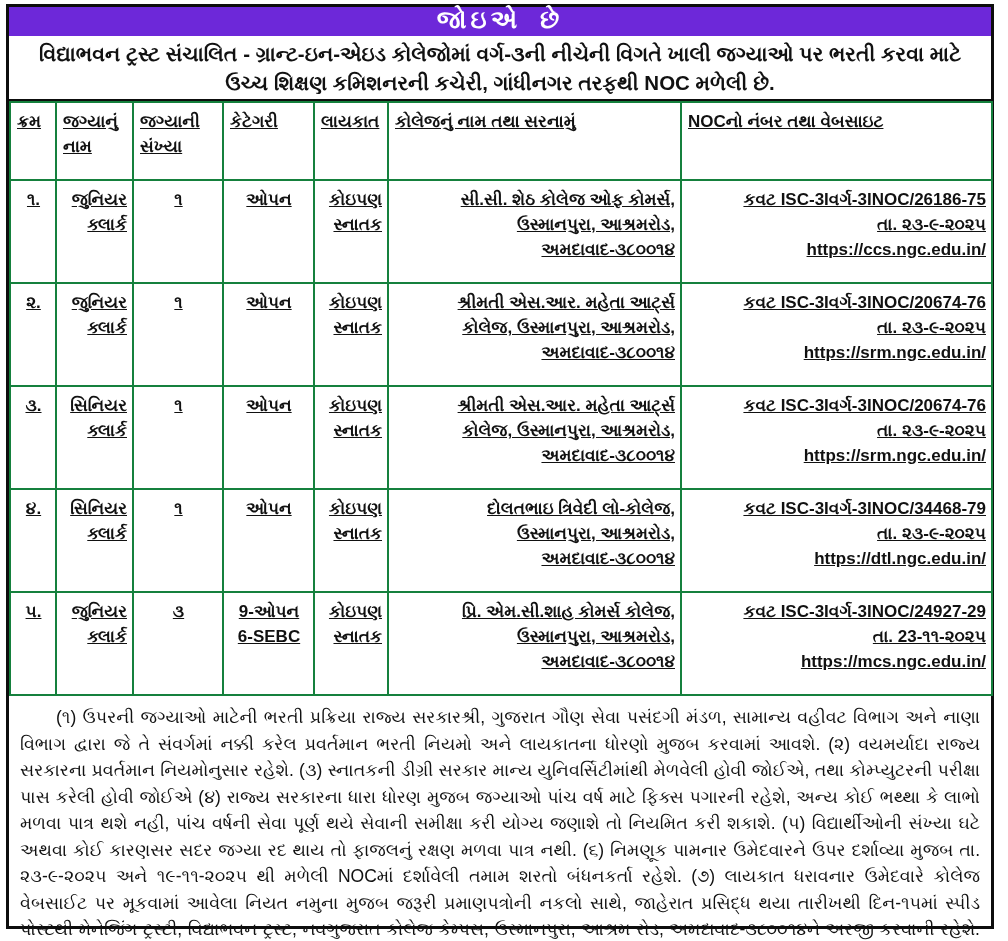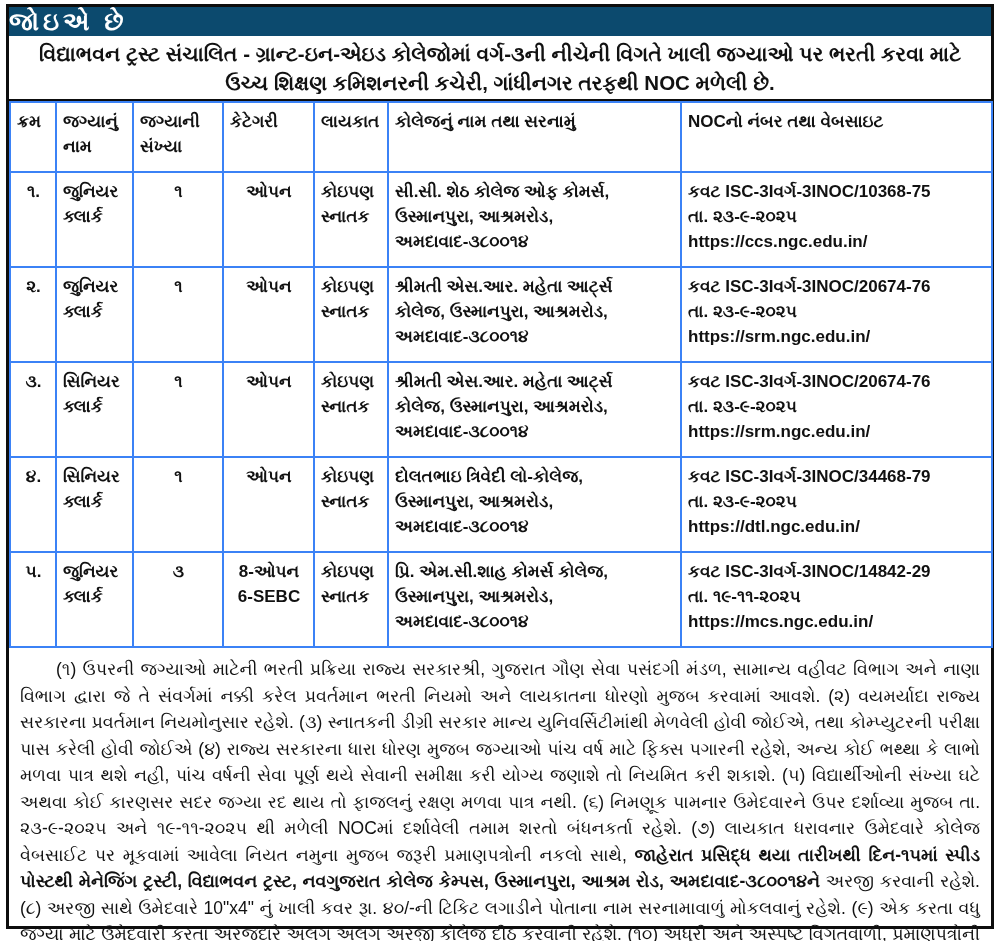--- a/index.html
+++ b/index.html
@@ -12,66 +12,69 @@
   }
   .ad-box {
     position: absolute;
     left: 6px; top: 4px;
     width: 988px; height: 925px;
     border: 3px solid #0d0d0d;
     background: #ffffff;
     box-sizing: border-box;
   }
   .title-bar {
-    background: #0c4a6e;
+    background: #6d28d9;
     color: #ffffff;
+    text-align: center;
     font-weight: bold;
     font-size: 25px;
     line-height: 29px;
     height: 29px;
     letter-spacing: 4px;
+    font-family: Liberation Mono, monospace;
   }
   .intro {
     text-align: center;
     font-weight: bold;
     font-size: 20.5px;
     line-height: 29px;
     padding: 3px 8px 2px 8px;
     border-bottom: 2px solid #0d0d0d;
   }
   table.vacancy {
     width: 100%;
     border-collapse: collapse;
     table-layout: fixed;
     font-weight: bold;
     font-size: 17px;
   }
   table.vacancy th, table.vacancy td {
-    border: 2px solid #3b82f6;
+    border: 2px solid #15803d;
     vertical-align: top;
-    padding: 6px 5px 12px 6px;
+    padding: 6px 5px 20px 6px;
     line-height: 25px;
     box-sizing: border-box;
     overflow: hidden;
+    text-decoration: underline;
   }
   table.vacancy th { text-align: left; font-size: 17px; }
   .c-center { text-align: center; }
-  .c-left   { text-align: left; }
+  .c-left   { text-align: right; }
   tr.hdr    { height: 60px; }
   tr.r      { height: 78px; }
   tr.r-last { height: 88px; }
   td .line, th .line { display: block; }
   .notes {
     padding: 8px 11px 4px 11px;
     font-size: 17.5px;
     line-height: 26.5px;
     text-align: justify;
     text-indent: 36px;
   }
-  .notes .bold { font-weight: bold; }
+  .notes .bold { font-weight: normal; }
 </style>
 </head>
 <body>
 
 <div class="ad-box">
 
   <div class="title-bar">
     <span>જોઇએ છે</span>
   </div>
 
@@ -105,21 +108,21 @@
       <td class="c-center">
             <span class="line">ઓપન</span>
           </td>
       <td class="c-left">કોઇપણ સ્નાતક</td>
       <td class="c-left">
             <span class="line">સી.સી. શેઠ કોલેજ ઓફ કોમર્સ,</span>
             <span class="line">ઉસ્માનપુરા, આશ્રમરોડ,</span>
             <span class="line">અમદાવાદ-૩૮૦૦૧૪</span>
           </td>
       <td class="c-left">
-            <span class="line">કવટ ISC-3Iવર્ગ-3INOC/10368-75</span>
+            <span class="line">કવટ ISC-3Iવર્ગ-3INOC/26186-75</span>
             <span class="line">તા. ૨૩-૯-૨૦૨૫</span>
             <span class="line">https://ccs.ngc.edu.in/</span>
           </td>
     </tr>
 
     <tr class="r">
       <td class="c-center">૨.</td>
       <td class="c-left">જુનિયર ક્લાર્ક</td>
       <td class="c-center">૧</td>
       <td class="c-center">
@@ -176,32 +179,32 @@
             <span class="line">તા. ૨૩-૯-૨૦૨૫</span>
             <span class="line">https://dtl.ngc.edu.in/</span>
           </td>
     </tr>
 
     <tr class="r-last">
       <td class="c-center">૫.</td>
       <td class="c-left">જુનિયર ક્લાર્ક</td>
       <td class="c-center">૩</td>
       <td class="c-center">
-            <span class="line">8-ઓપન</span>
+            <span class="line">9-ઓપન</span>
             <span class="line">6-SEBC</span>
           </td>
       <td class="c-left">કોઇપણ સ્નાતક</td>
       <td class="c-left">
             <span class="line">પ્રિ. એમ.સી.શાહ કોમર્સ કોલેજ,</span>
             <span class="line">ઉસ્માનપુરા, આશ્રમરોડ,</span>
             <span class="line">અમદાવાદ-૩૮૦૦૧૪</span>
           </td>
       <td class="c-left">
-            <span class="line">કવટ ISC-3Iવર્ગ-3INOC/14842-29</span>
-            <span class="line">તા. ૧૯-૧૧-૨૦૨૫</span>
+            <span class="line">કવટ ISC-3Iવર્ગ-3INOC/24927-29</span>
+            <span class="line">તા. 23-૧૧-૨૦૨૫</span>
             <span class="line">https://mcs.ngc.edu.in/</span>
           </td>
     </tr>
   </tbody>
     </table>
 
   <div class="notes"><span>(૧) ઉપરની જગ્યાઓ માટેની ભરતી પ્રક્રિયા રાજ્ય સરકારશ્રી, ગુજરાત ગૌણ સેવા પસંદગી મંડળ, સામાન્ય વહીવટ વિભાગ અને નાણા વિભાગ દ્વારા જે તે સંવર્ગમાં નક્કી કરેલ પ્રવર્તમાન ભરતી નિયમો અને લાયકાતના ધોરણો મુજબ કરવામાં આવશે. (૨) વયમર્યાદા રાજ્ય સરકારના પ્રવર્તમાન નિયમોનુસાર રહેશે. (૩) સ્નાતકની ડીગ્રી સરકાર માન્ય યુનિવર્સિટીમાંથી મેળવેલી હોવી જોઈએ, તથા કોમ્પ્યુટરની પરીક્ષા પાસ કરેલી હોવી જોઈએ (૪) રાજ્ય સરકારના ધારા ધોરણ મુજબ જગ્યાઓ પાંચ વર્ષ માટે ફિક્સ પગારની રહેશે, અન્ય કોઈ ભથ્થા કે લાભો મળવા પાત્ર થશે નહી, પાંચ વર્ષની સેવા પૂર્ણ થયે સેવાની સમીક્ષા કરી યોગ્ય જણાશે તો નિયમિત કરી શકાશે. (૫) વિદ્યાર્થીઓની સંખ્યા ઘટે અથવા કોઈ કારણસર સદર જગ્યા રદ થાય તો ફાજલનું રક્ષણ મળવા પાત્ર નથી. (૬) નિમણૂક પામનાર ઉમેદવારને ઉપર દર્શાવ્યા મુજબ તા. ૨૩-૯-૨૦૨૫ અને ૧૯-૧૧-૨૦૨૫ થી મળેલી NOCમાં દર્શાવેલી તમામ શરતો બંધનકર્તા રહેશે. (૭) લાયકાત ધરાવનાર ઉમેદવારે કોલેજ વેબસાઈટ પર મૂકવામાં આવેલા નિયત નમુના મુજબ જરૂરી પ્રમાણપત્રોની નકલો સાથે, </span><span class="bold">જાહેરાત પ્રસિદ્ધ થયા તારીખથી દિન-૧૫માં સ્પીડ પોસ્ટથી મેનેજિંગ ટ્રસ્ટી, વિદ્યાભવન ટ્રસ્ટ, નવગુજરાત કોલેજ કેમ્પસ, ઉસ્માનપુરા, આશ્રમ રોડ, અમદાવાદ-૩૮૦૦૧૪ને</span><span> અરજી કરવાની રહેશે. (૮) અરજી સાથે ઉમેદવારે 10"x4" નું ખાલી કવર રૂા. ૪૦/-ની ટિકિટ લગાડીને પોતાના નામ સરનામાવાળું મોકલવાનું રહેશે. (૯) એક કરતા વધુ જગ્યા માટે ઉમેદવારી કરતા અરજદારે અલગ અલગ અરજી કોલેજ દીઠ કરવાની રહેશે. (૧૦) અધુરી અને અસ્પષ્ટ વિગતવાળી, પ્રમાણપત્રોની નકલો વગરની કે સમયમર્યાદા બાદ મળેલી અરજી માન્ય રાખી શકાશે નહિ. (૧૧) અરજી સાથે રૂા. ૧૦૦૦/-નો નોન-રીફંડેબલ ડીમાન્ડ ડ્રાફટ વિદ્યાભવન ટ્રસ્ટ નામનો મોકલવાનો રહેશે. (૧૨) ઉમેદવારે કોલેજની વેબસાઈટ ઉપરથી નિયત નમુનાનું અરજી ફોર્મ ડાઉનલોડ કરી તે નિયત ફોર્મમાં જે તે જગ્યા માટે તેની કોલેજનું નામ લખી અરજી કરવાની રહેશે.</span></div>
 
 </div>
 

